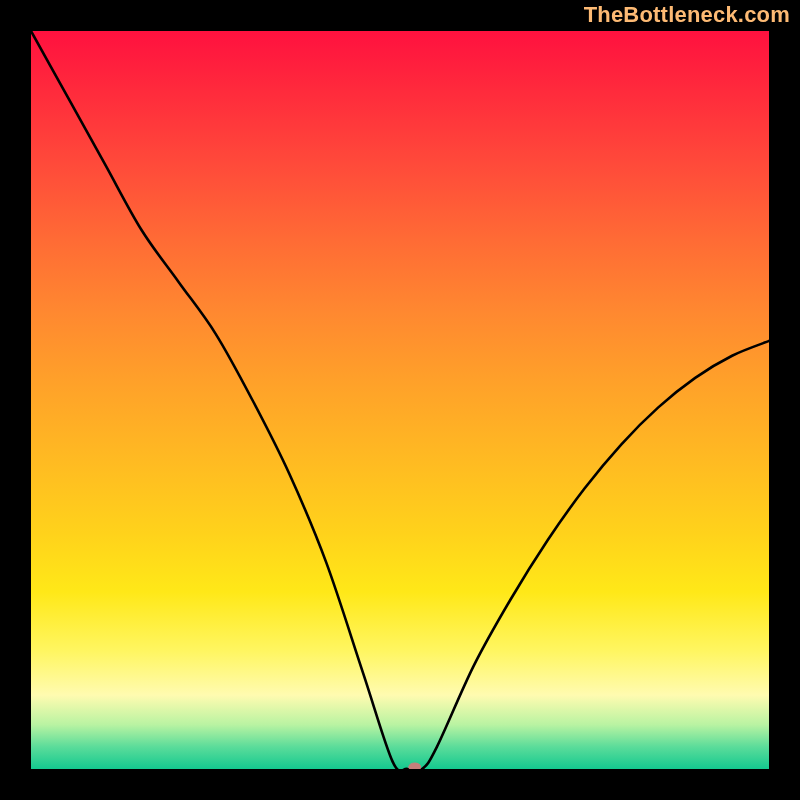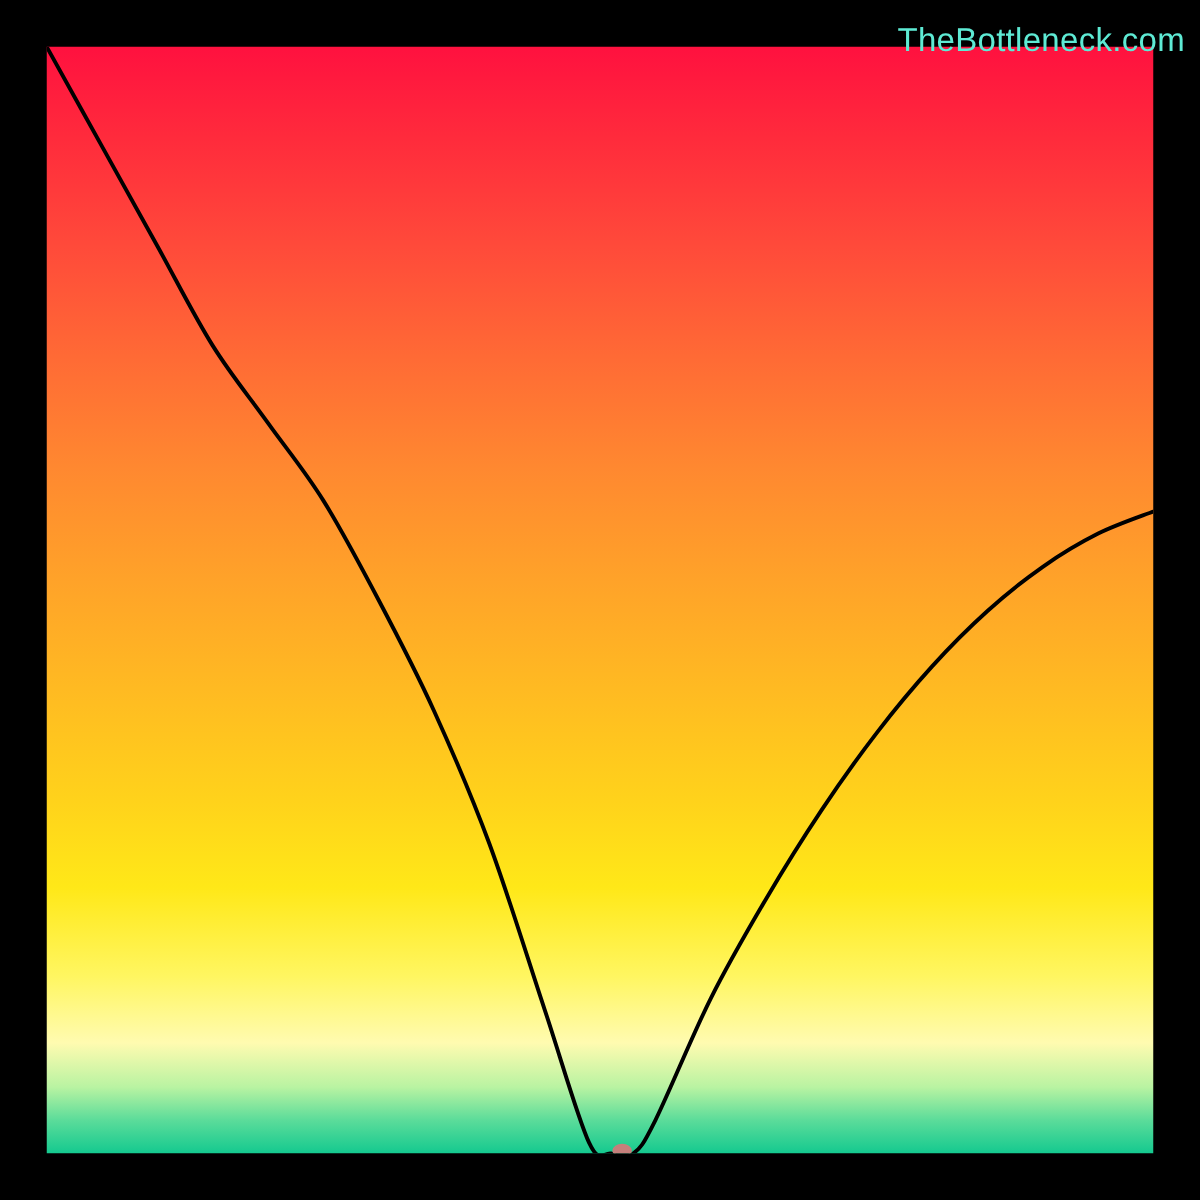--- a/index.html
+++ b/index.html
@@ -12,25 +12,25 @@
     font-family: Arial, Helvetica, sans-serif;
   }
   .frame {
     position: relative;
     width: 800px;
     height: 800px;
     background: #000;
   }
   .watermark {
     position: absolute;
-    top: 14px;
+    top: 2px;
     right: 10px;
-    color: #5eead4;
+    color: #fdba74;
     font-size: 22px;
-    font-weight: 400;
+    font-weight: 700;
     letter-spacing: 0.2px;
     z-index: 50;
   }
   .plot {
     position: absolute;
     left: 31px;
     top: 31px;
     width: 738px;
     height: 738px;
     overflow: hidden;

